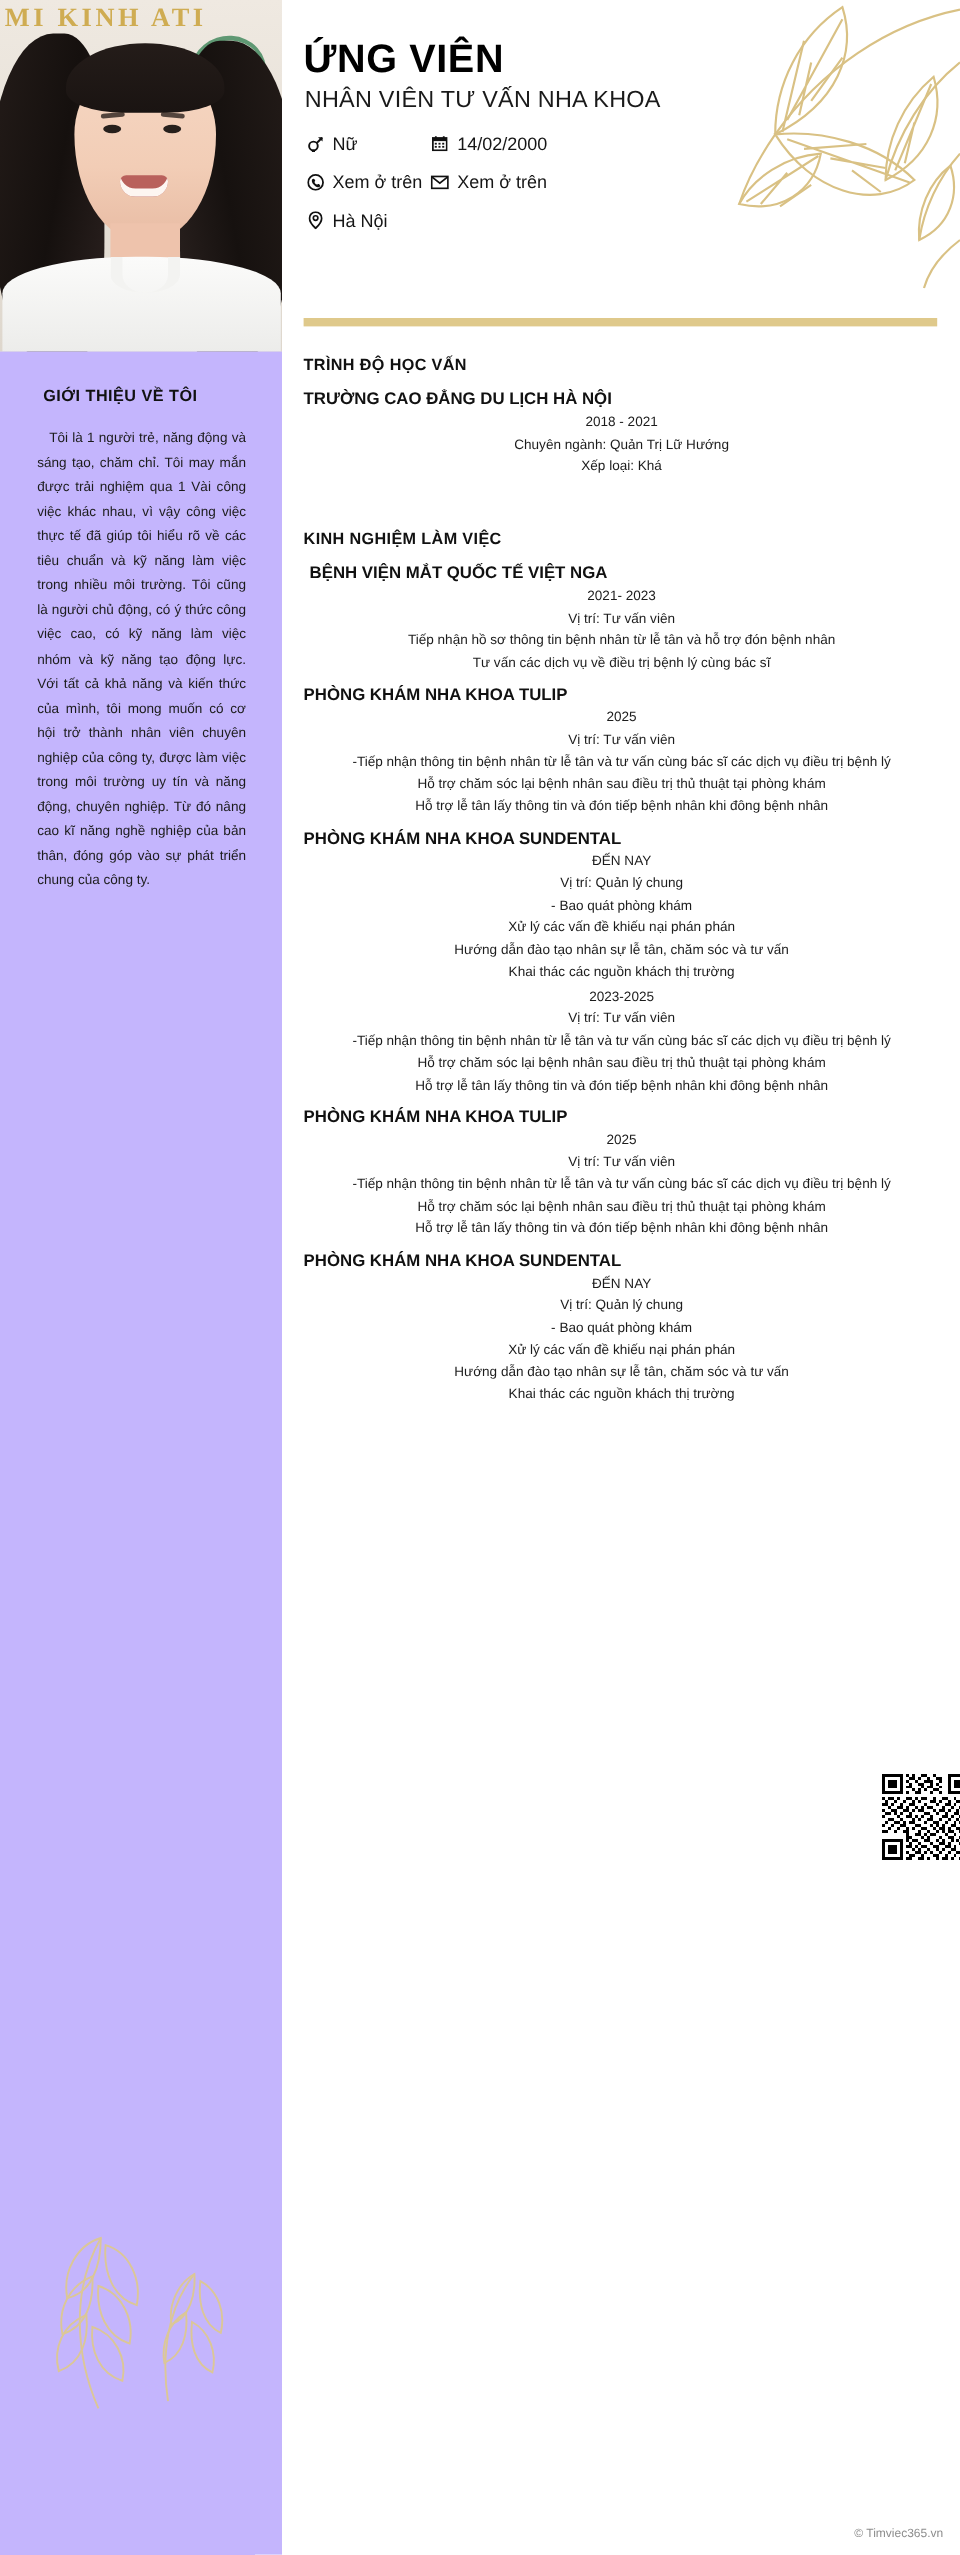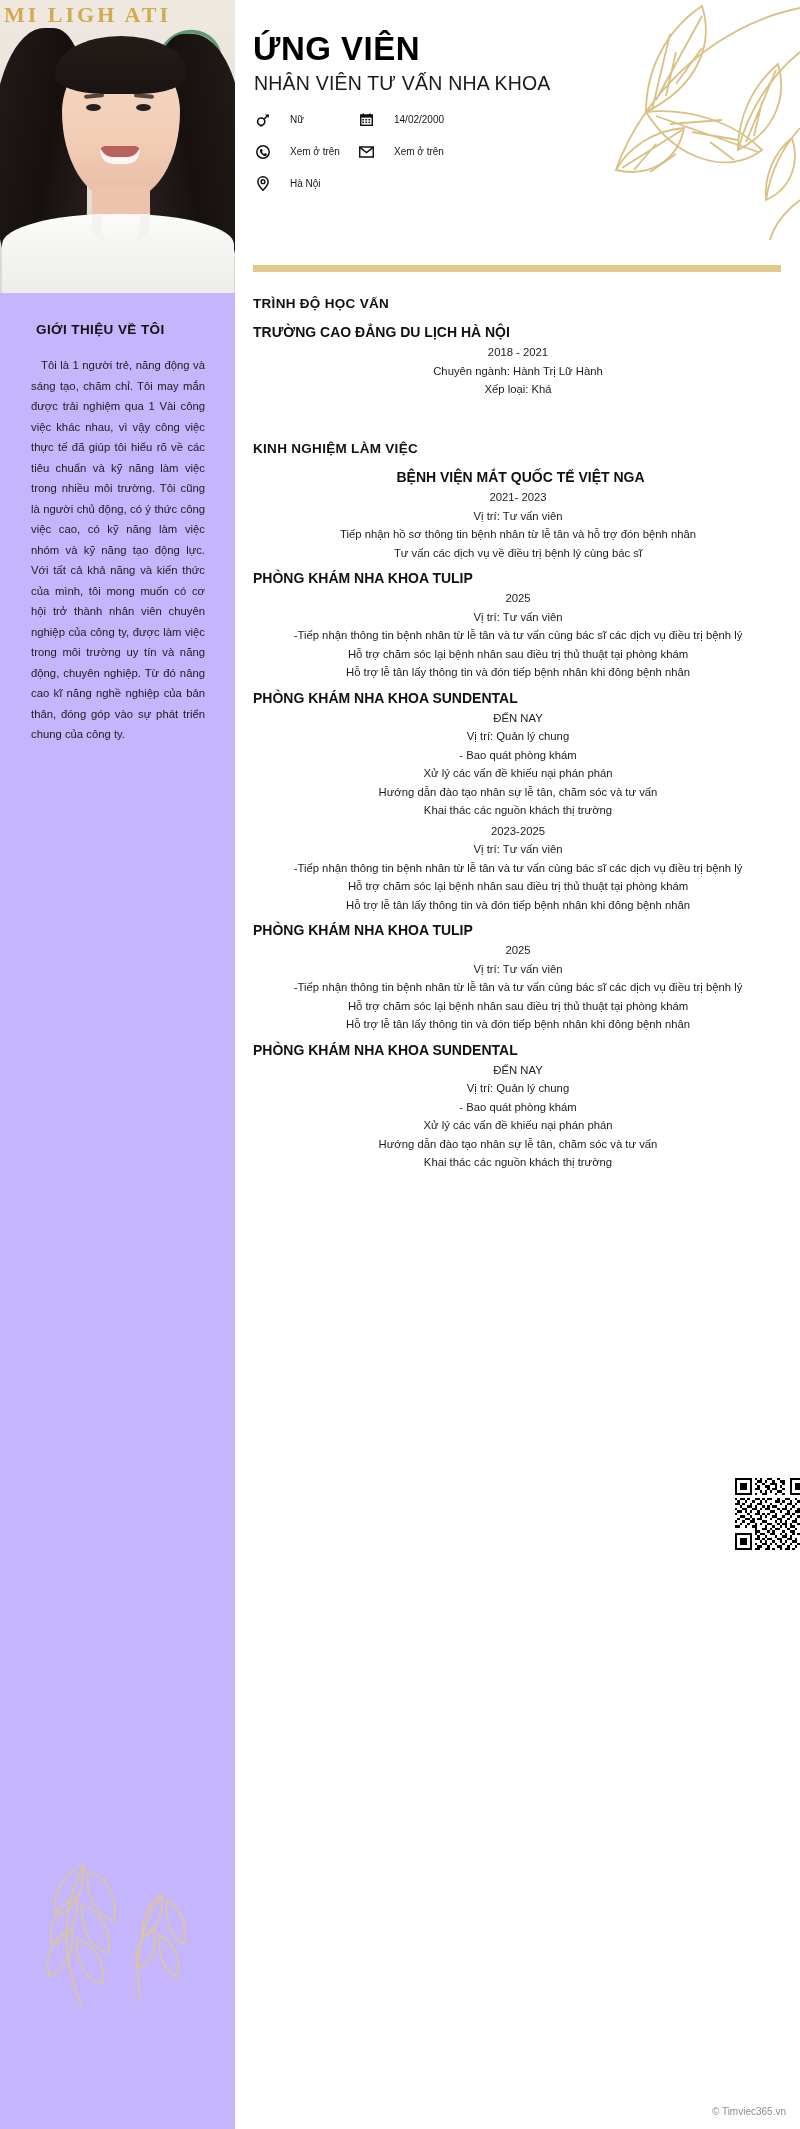--- a/index.html
+++ b/index.html
@@ -111,61 +111,61 @@
   .name {
     position:absolute; left:18px; top:30px;
     font-size:33px; font-weight:bold; letter-spacing:.5px; color:#000;
   }
   .job-title {
     position:absolute; left:19px; top:72px;
     font-size:19.5px; letter-spacing:.2px; color:#1a1a1a;
   }
   .contacts { position:absolute; left:20px; top:112px; width:400px; }
   .c-row { position:relative; height:32px; }
-  .c-item { position:absolute; display:flex; align-items:center; gap:20px;
-    font-size:10px; color:#161616; }
+  .c-item { position:absolute; display:flex; gap:7px;
+    font-size:15px; color:#161616; }
   .c-item.col1 { left:0; }
   .c-item.col2 { left:104px; }
   .c-ico { width:15px; height:15px; display:inline-block; flex:none;
     display:flex; align-items:center; justify-content:center; }
   .c-ico svg { display:block; }
 
   .divider {
     position:absolute; left:18px; top:265px; width:528px; height:7px;
     background:#dfc98b;
   }
 
   .sec { position:absolute; left:18px; width:530px; }
   .sec-title { font-size:13.5px; font-weight:bold; letter-spacing:.3px;
     color:#111; margin-bottom:13px; }
   .entry-org { font-size:14px; font-weight:bold; color:#111;
     margin-top:2px; margin-bottom:3px; }
   .entry-line { font-size:11.3px; line-height:18.5px; color:#1c1c1c;text-align:center; }
   .entry-block { margin-bottom:10px; }
   .exp-entry { margin-bottom:2px; }
   .exp-entry .entry-org { margin-top:8px; }
-  .indent-org { padding-left:5px;text-align:center; }
+  .indent-org { padding-left:5px; }
 
   .qr {
     position:absolute; left:500px; top:1478px; width:72px; height:72px;
     background:#fff;
   }
   .qr svg { display:block; }
   .footer-note {
     position:absolute; right:14px; bottom:12px;
     font-size:10px; color:#8d8d8d;
     font-family:"Liberation Sans", sans-serif;
   }
 </style>
 </head>
 <body>
 
 <div class="photo">
   <div class="bg-wall"></div>
-  <div class="logo-text">MI LIGH ATI</div>
+  <div class="logo-text">MI KINH ATI</div>
   <div class="logo-green"></div>
   <div class="logo-green2"></div>
   <div class="hair-l"></div>
   <div class="hair-r"></div>
   <div class="face"></div>
   <div class="fringe"></div>
   <div class="brow l"></div>
   <div class="brow r"></div>
   <div class="eye l"></div>
   <div class="eye r"></div>
@@ -287,21 +287,21 @@
     </div>
   </div>
 
   <div class="divider"></div>
 
   <div class="sec" style="top:296px;">
     <div class="sec-title">TRÌNH ĐỘ HỌC VẤN</div>
     <div class="entry-block">
       <div class="entry-org">TRƯỜNG CAO ĐẲNG DU LỊCH HÀ NỘI</div>
       <div class="entry-line">2018 - 2021</div>
-      <div class="entry-line">Chuyên ngành: Hành Trị Lữ Hành</div>
+      <div class="entry-line">Chuyên ngành: Quản Trị Lữ Hướng</div>
       <div class="entry-line">Xếp loại: Khá</div>
     </div>
   </div>
 
   <div class="sec" style="top:441px;">
     <div class="sec-title">KINH NGHIỆM LÀM VIỆC</div>
     <div id="exp-list">
         <div class="exp-entry">
           <div class="entry-org indent-org">BỆNH VIỆN MẮT QUỐC TẾ VIỆT NGA</div>
           <div class="entry-line">2021- 2023</div>

